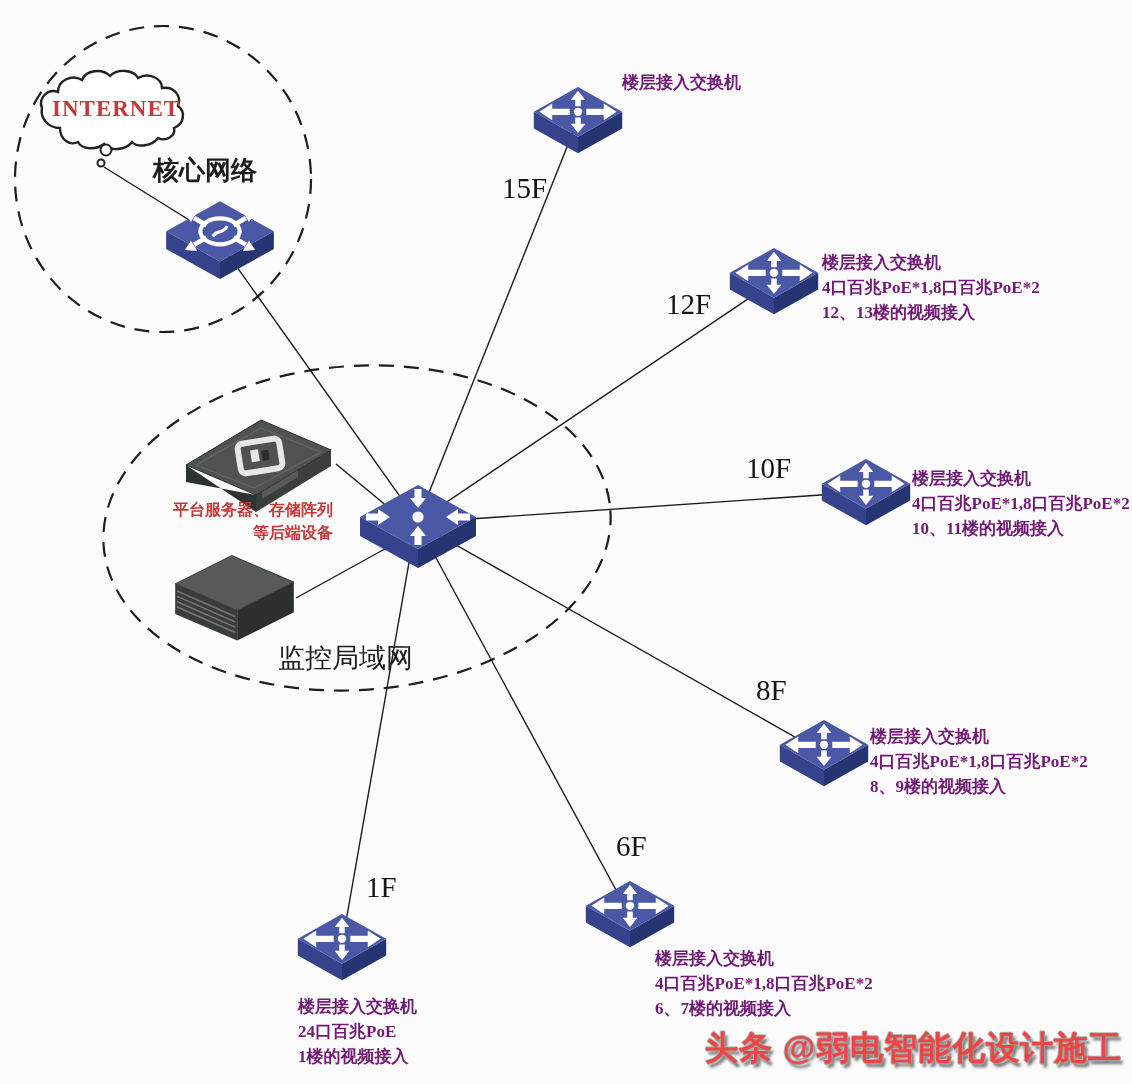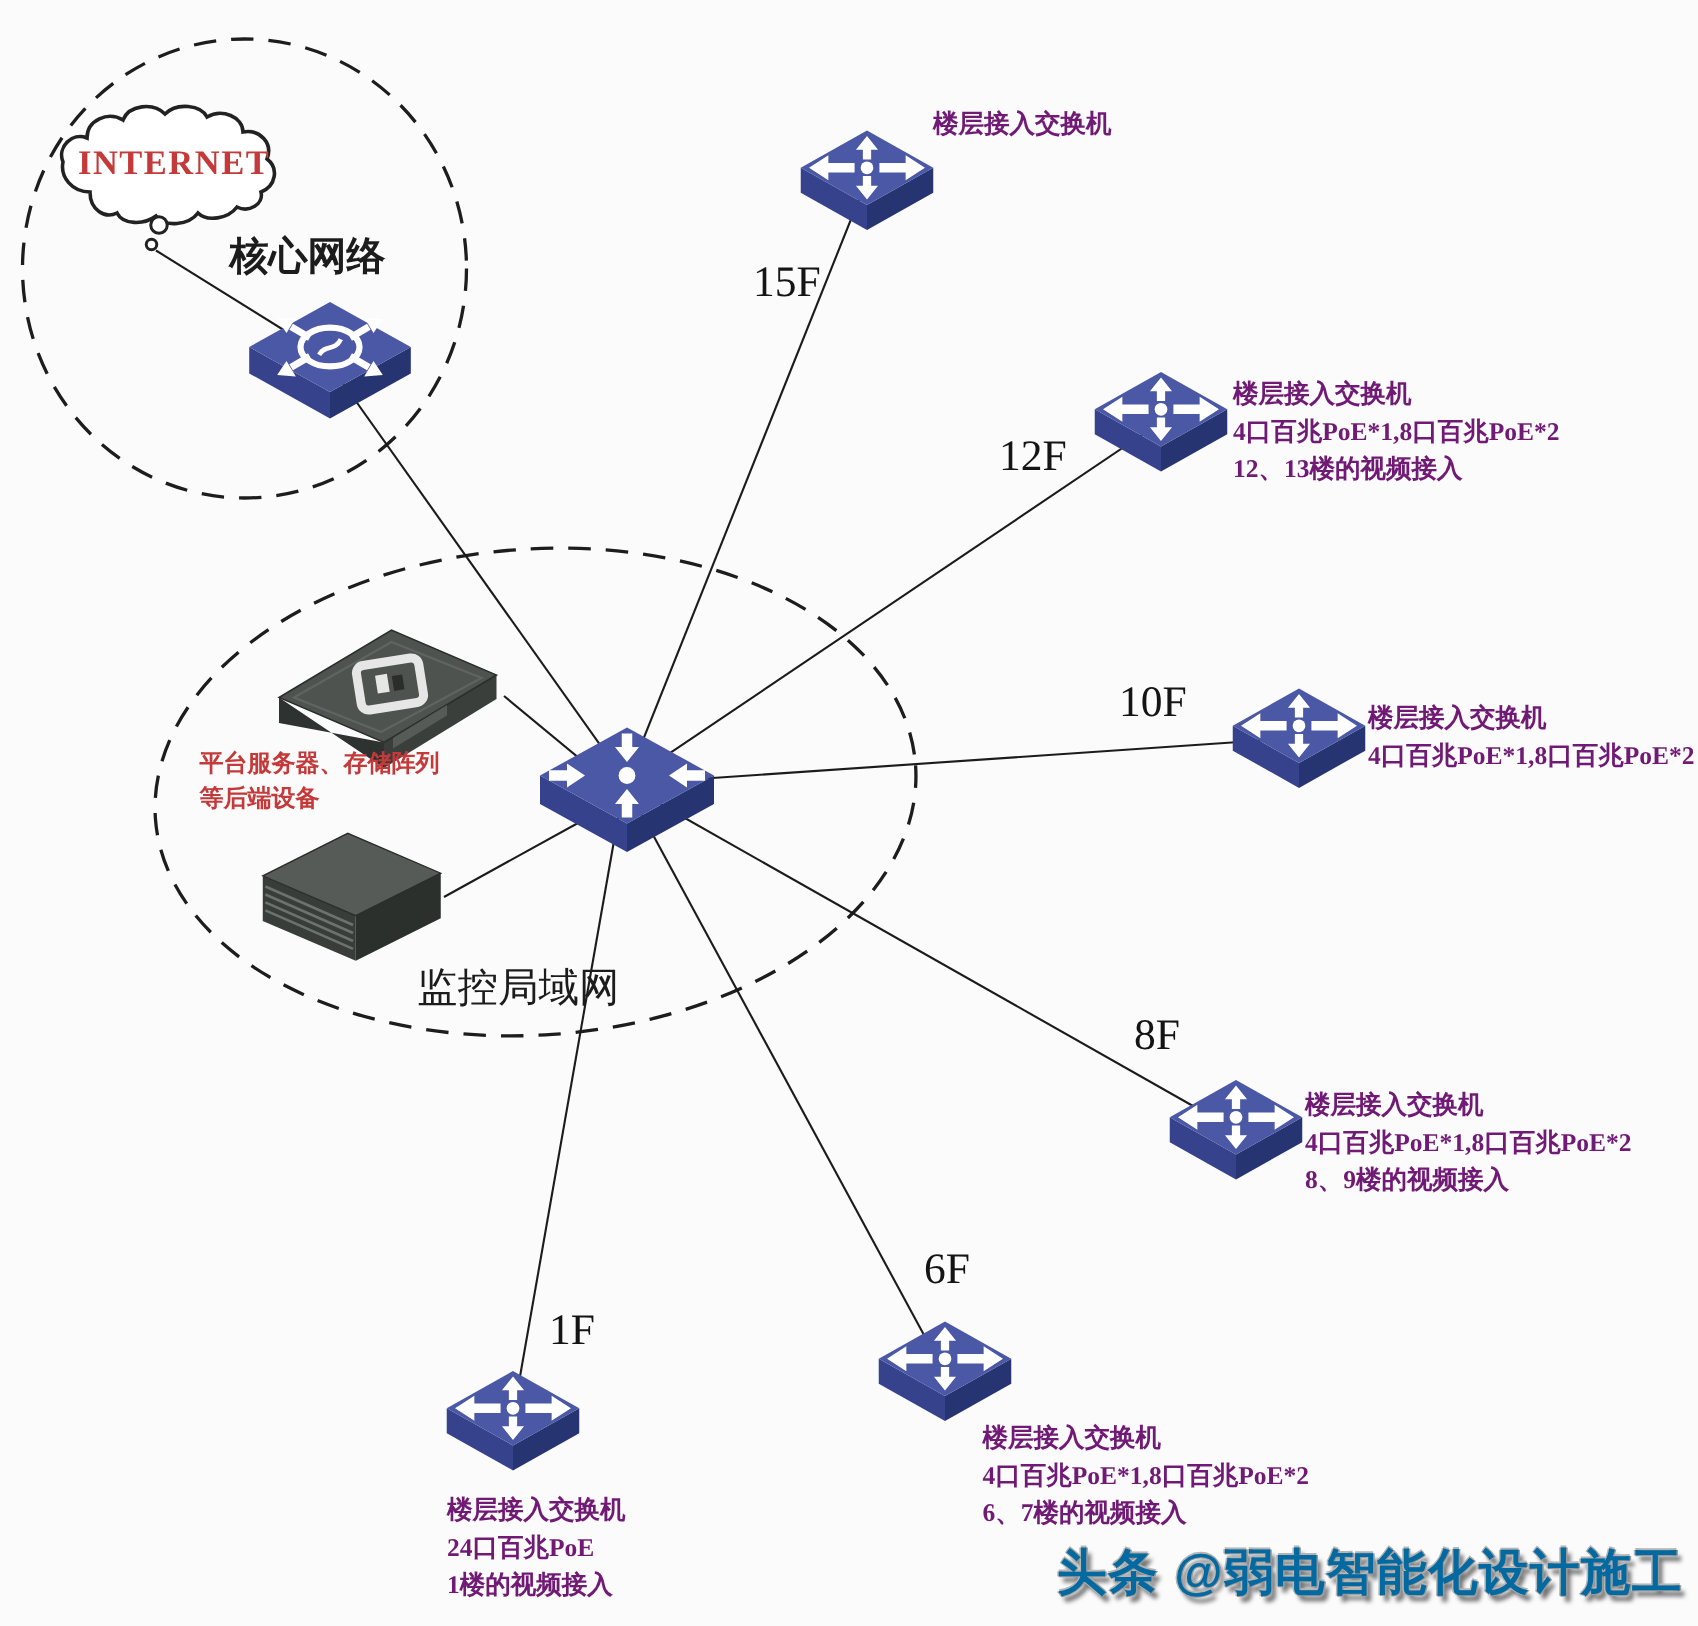--- a/index.html
+++ b/index.html
@@ -11,26 +11,26 @@
     font-family:"Liberation Serif","DejaVu Serif",serif;
   }
   .layer{position:absolute;left:0;top:0;}
   .zone{fill:none;stroke:#1d1d1d;stroke-width:2.2;stroke-dasharray:15 10;}
   .link{stroke:#1b1b1b;stroke-width:1.4;}
   .txt{position:absolute;white-space:nowrap;}
   .floor-label{font-size:29px;color:#141414;}
   .anno{color:#701a75;font-weight:bold;font-size:17px;line-height:25px;}
   .anno div{white-space:nowrap;}
   .black-label{color:#1c1c1c;font-weight:bold;}
-  .red-caption{color:#c43a3a;font-weight:bold;font-size:16px;line-height:23px;text-align:left;}
+  .red-caption{color:#c43a3a;font-weight:bold;font-size:16px;line-height:23px;text-align:right;}
   .internet-label{color:#c43a3a;font-weight:bold;font-size:23px;letter-spacing:1px;text-align:center;}
   .watermark{
     position:absolute;right:10px;top:1026px;
     font-family:"Liberation Sans","DejaVu Sans",sans-serif;
-    font-size:33px;font-weight:bold;color:#0369a1;letter-spacing:1px;
+    font-size:33px;font-weight:bold;color:#ef4444;letter-spacing:1px;
     text-shadow:1px 0 #9a9a9a,-1px 0 #b5b5b5,0 1px #9a9a9a,0 -1px #b5b5b5,3px 4px 3px #6f6f6f;
   }
 </style>
 </head>
 <body>
 
 <div class="stage">
 
   <svg class="layer" width="1132" height="1084" viewBox="0 0 1132 1084">
     <defs>
@@ -167,20 +167,21 @@
     <div>楼层接入交换机</div>
   </div>
   <div class="txt anno" style="left:822px;top:250px;">
     <div>楼层接入交换机</div>
     <div>4口百兆PoE*1,8口百兆PoE*2</div>
     <div>12、13楼的视频接入</div>
   </div>
   <div class="txt anno" style="left:912px;top:466px;">
     <div>楼层接入交换机</div>
     <div>4口百兆PoE*1,8口百兆PoE*2</div>
+    <div>10、11楼的视频接入</div>
   </div>
   <div class="txt anno" style="left:870px;top:724px;">
     <div>楼层接入交换机</div>
     <div>4口百兆PoE*1,8口百兆PoE*2</div>
     <div>8、9楼的视频接入</div>
   </div>
   <div class="txt anno" style="left:655px;top:946px;">
     <div>楼层接入交换机</div>
     <div>4口百兆PoE*1,8口百兆PoE*2</div>
     <div>6、7楼的视频接入</div>

